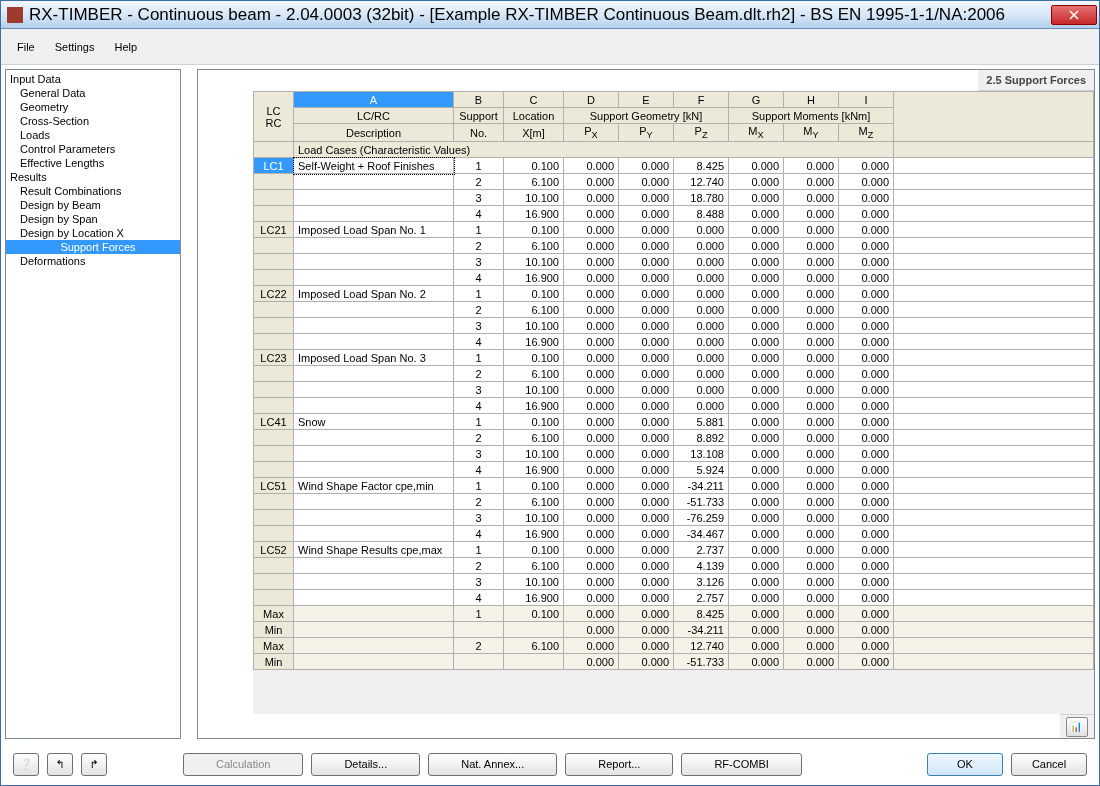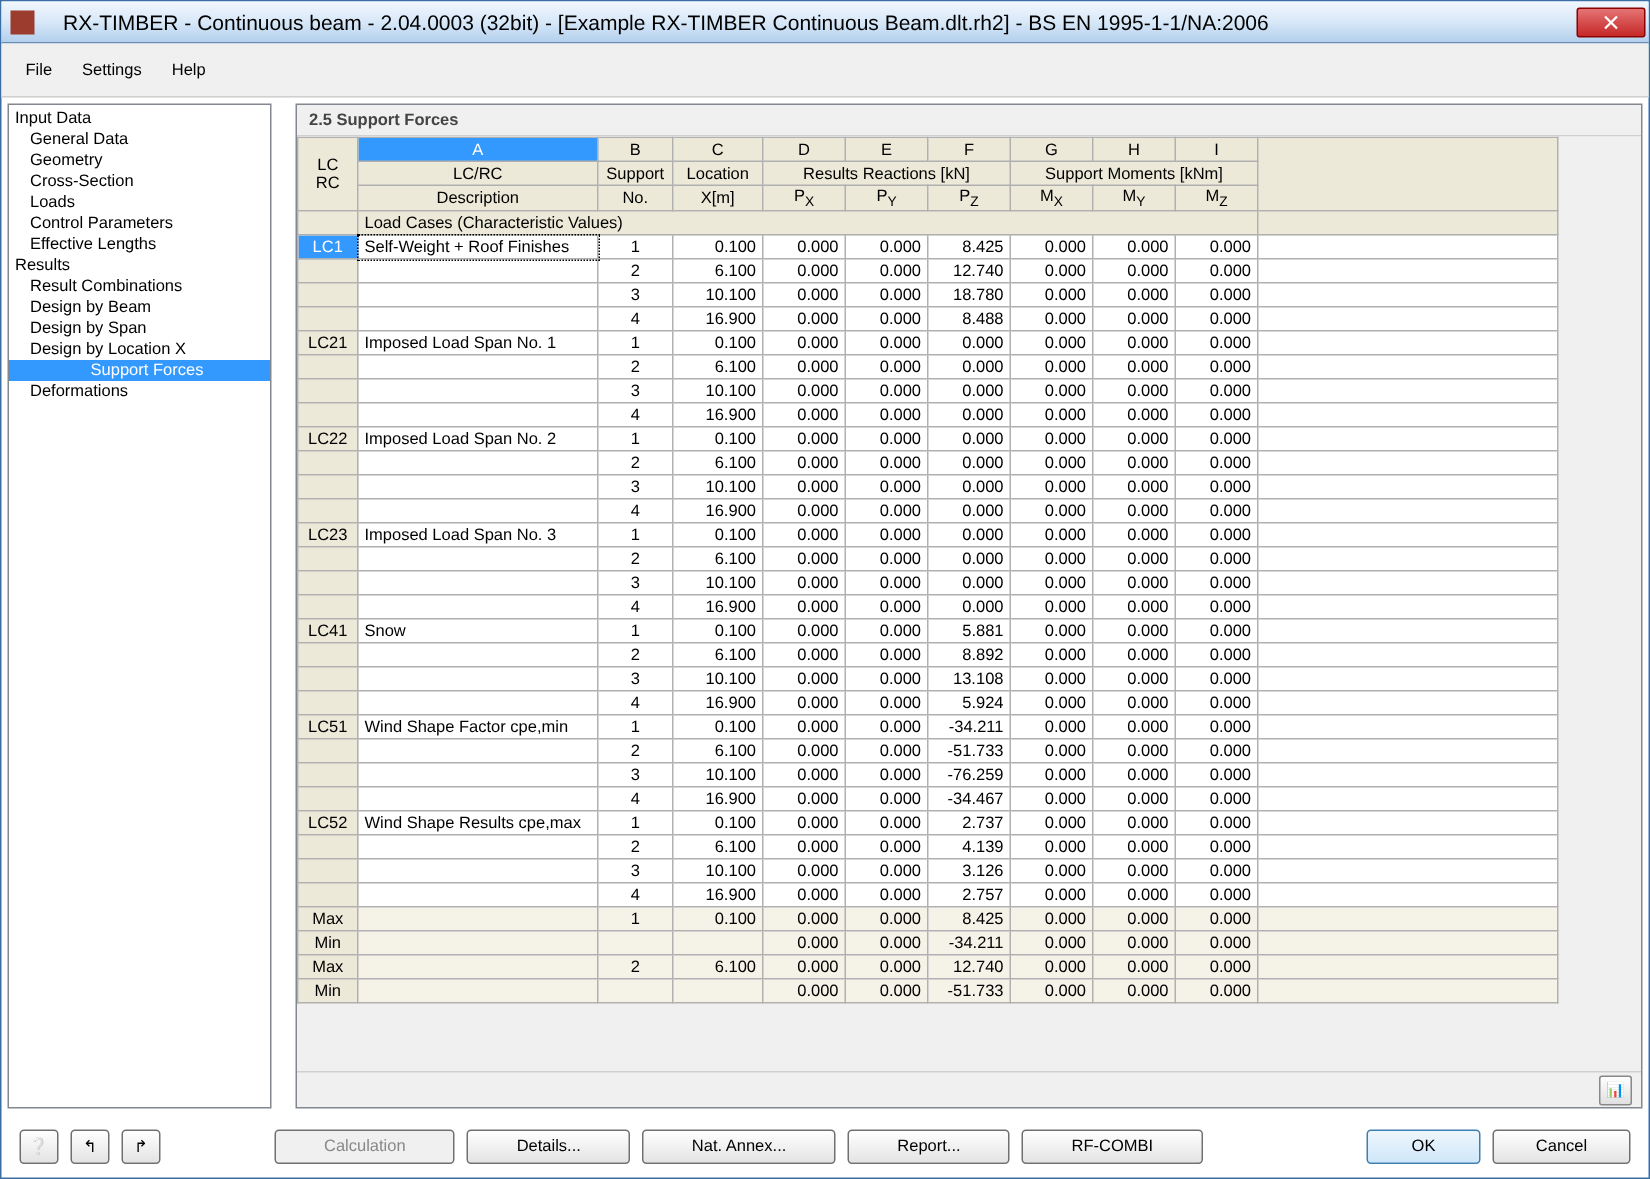--- a/index.html
+++ b/index.html
@@ -1,30 +1,30 @@
 <!DOCTYPE html>
 <html><head>
 <meta charset="utf-8">
 <style>
 * { box-sizing: border-box; margin: 0; padding: 0; }
 body { font-family: "Segoe UI", Tahoma, Arial, sans-serif; font-size: 11px; background: #fff; }
 .window { width: 1100px; height: 786px; border: 1px solid #3a6ea5; background: #fff; display: flex; flex-direction: column; position: relative; }
 .titlebar { height: 28px; background: linear-gradient(to bottom, #f1f7fe 0%, #d8e8f8 50%, #b3d0ed 100%); display: flex; align-items: center; padding: 0 0 0 6px; border-bottom: 1px solid #6a8cb0; }
 .titlebar .icon { width: 16px; height: 16px; background: #9b3c2e; margin-right: 6px; display: inline-block; }
-.titlebar .title { flex: 1; font-size: 14px; color: #000; margin-left: 13px; }
+.titlebar .title { flex: 1; font-size: 17px; color: #000; }
 .titlebar .close { width: 46px; height: 20px; background: linear-gradient(to bottom, #e57373 0%, #c62828 100%); border: 1px solid #8b0000; border-radius: 2px; display: flex; align-items: center; justify-content: center; margin-right: 2px; cursor: pointer; }
 .titlebar .close svg { fill: white; }
 .menubar { height: 36px; background: #f0f0f0; border-bottom: 1px solid #d0d0d0; display: flex; align-items: center; padding: 0 6px; }
 .menubar .menu-item { padding: 2px 10px; cursor: pointer; }
 .content { flex: 1; display: flex; padding: 4px; gap: 16px; overflow: hidden; }
 .sidebar { width: 176px; border: 1px solid #828790; background: #fff; overflow-y: auto; padding: 2px 0; }
 .tree-item { padding: 1px 4px 1px 14px; cursor: pointer; white-space: nowrap; color: #000; }
 .tree-item.root { padding-left: 4px; color: #000; }
 .tree-item.selected { background: #3399ff; color: #fff; text-align: center; }
-.main { flex: 1; display: flex; flex-direction: column; border: 1px solid #828790; }
+.main { flex: 1; display: flex; flex-direction: column; border: 1px solid #828790; align-items: flex-end; }
 .section-header { padding: 4px 8px; background: #f0f0f0; font-weight: bold; color: #444; border-bottom: 1px solid #d0d0d0; }
 .grid-wrapper { flex: 1; overflow: auto; position: relative; background: #f0f0f0; }
 table.grid { border-collapse: collapse; font-size: 11px; background: #fff; }
 table.grid th, table.grid td { border: 1px solid #b0b0b0; padding: 1px 4px; height: 16px; white-space: nowrap; }
 table.grid th { background: #ece9d8; font-weight: normal; text-align: center; }
 th.col-letter { background: #ece9d8; }
 th.col-letter.sel { background: #3399ff; color: #fff; }
 td.rowhead { background: #ece9d8; text-align: center; width: 40px; }
 td.rowhead.sel { background: #3399ff; color: #fff; }
 td.section { background: #ece9d8; font-weight: normal; }
@@ -95,21 +95,21 @@
               <th class="col-letter" style="width:55px">F</th>
               <th class="col-letter" style="width:55px">G</th>
               <th class="col-letter" style="width:55px">H</th>
               <th class="col-letter" style="width:55px">I</th>
               <th rowspan="3" style="min-width:200px"></th>
             </tr>
             <tr>
               <th>LC/RC</th>
               <th>Support</th>
               <th>Location</th>
-              <th colspan="3">Results Reactions [kN]</th>
+              <th colspan="3">Support Geometry [kN]</th>
               <th colspan="3">Support Moments [kNm]</th>
             </tr>
             <tr>
               <th>Description</th>
               <th>No.</th>
               <th>X[m]</th>
               <th>P<sub>X</sub></th>
               <th>P<sub>Y</sub></th>
               <th>P<sub>Z</sub></th>
               <th>M<sub>X</sub></th>
@@ -561,15 +561,15 @@
         <span>↱</span>
       </button>
     <div style="width:60px"></div>
     <button class="btn disabled">Calculation</button>
     <button class="btn">Details...</button>
     <button class="btn">Nat. Annex...</button>
     <button class="btn">Report...</button>
     <button class="btn">RF-COMBI</button>
     <div class="spacer"></div>
     <button class="btn primary" style="width:76px;justify-content:center">OK</button>
-    <button class="btn" style="width:92px;justify-content:center">Cancel</button>
+    <button class="btn" style="width:76px;justify-content:center">Cancel</button>
   </div>
 </div>
 
 </body></html>

